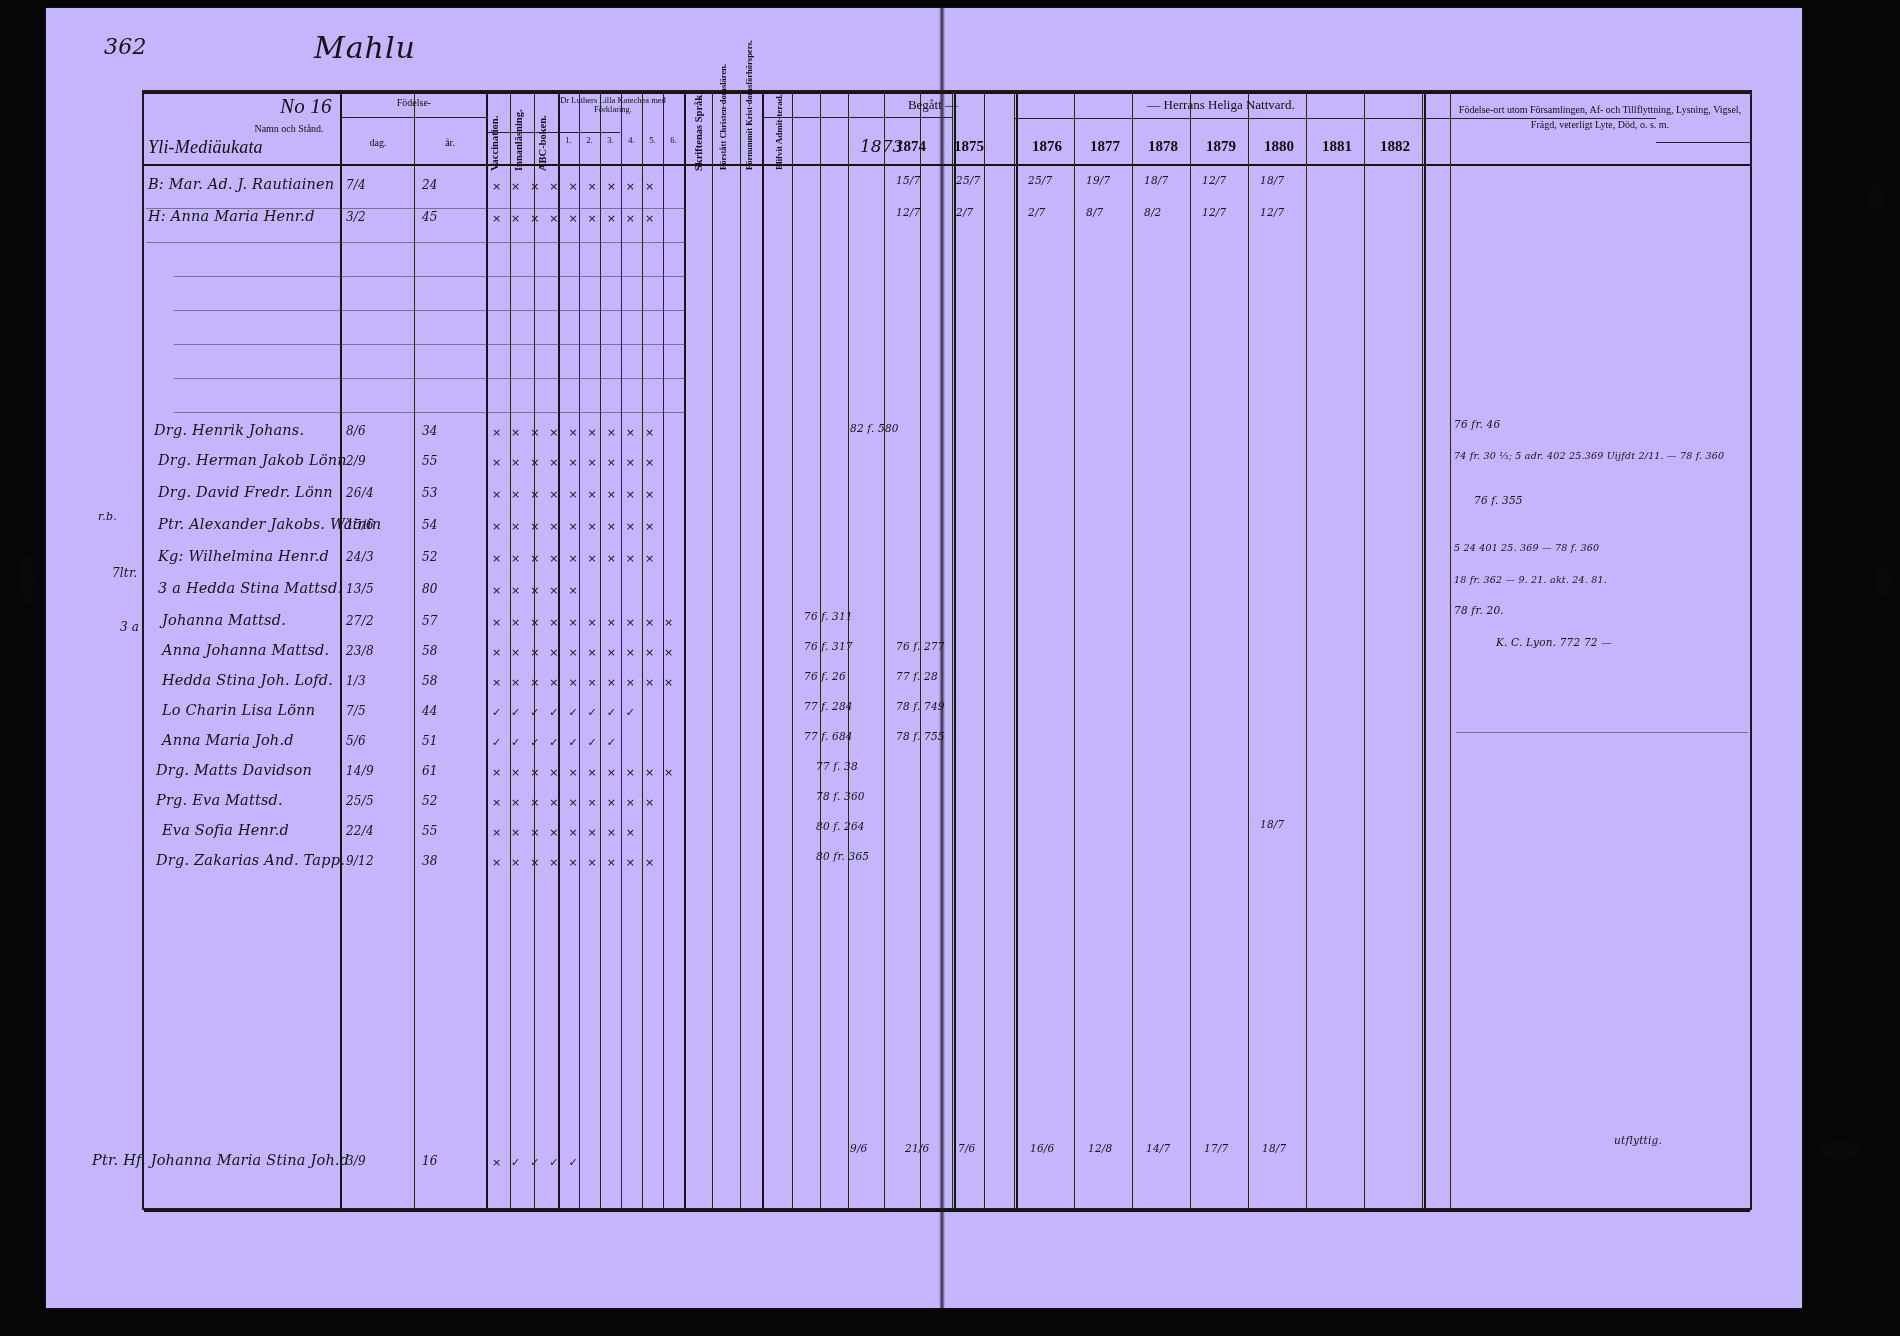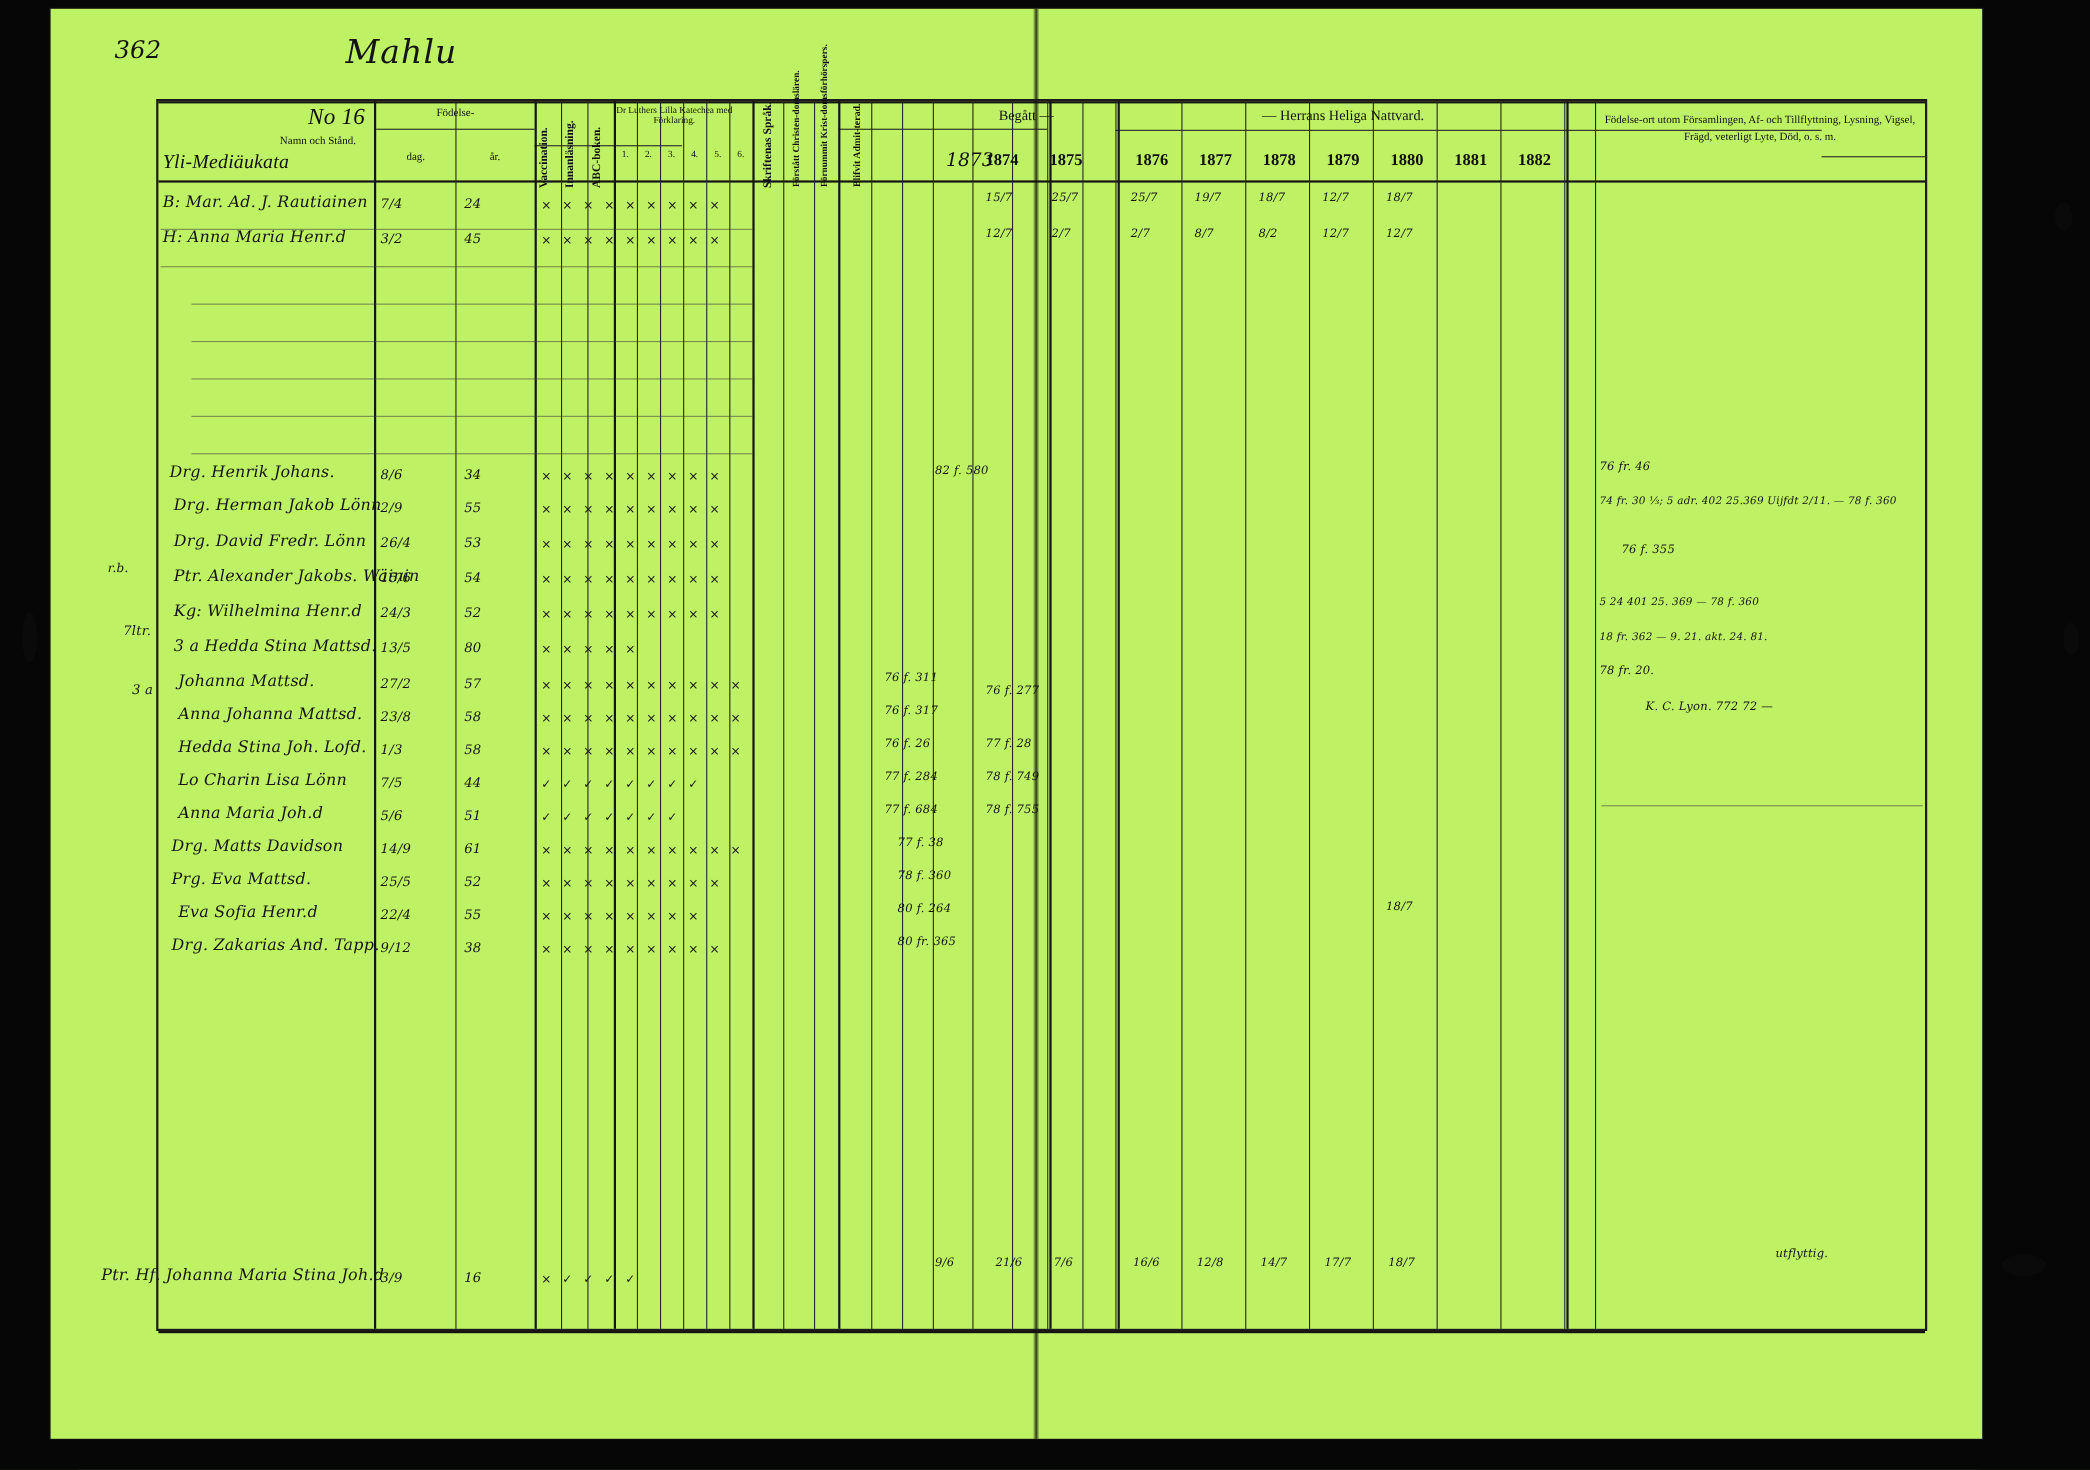--- a/index.html
+++ b/index.html
@@ -21,21 +21,21 @@
     height: 1336px;
     background: #0d0d0d;
   }
 
   #paper {
     position: absolute;
     left: 46px;
     top: 8px;
     width: 1756px;
     height: 1300px;
-    background: #bef264;
+    background: #c4b5fd;
     box-shadow: 0 0 0 1px #111;
   }
 
   
   .blotch {
     position: absolute;
     background: #060606;
     border-radius: 40% 60% 55% 45% / 50% 45% 55% 50%;
     opacity: .95;
     pointer-events: none;
@@ -373,21 +373,21 @@
       <div class="hrow hand hxs" style="left:1310px;top:512px;">78 fr. 20.</div>
 
       <div class="hrow hand hname" style="left:18px;top:550px;">
         <span></span>
         <span>Anna Johanna Mattsd.</span>
       </div>
       <div class="hrow hand hsm" style="left:202px;top:552px;">23/8</div>
       <div class="hrow hand hsm" style="left:278px;top:552px;">58</div>
       <div class="hrow marks" style="left:348px;top:554px;">× × × × × × × × × ×</div>
       <div class="hrow hand hxs" style="left:660px;top:548px;">76 f. 317</div>
-      <div class="hrow hand hxs" style="left:752px;top:530px;">76 f. 277</div>
+      <div class="hrow hand hxs" style="left:752px;top:548px;">76 f. 277</div>
       <div class="hrow hand hxs" style="left:1352px;top:544px;">K. C. Lyon. 772 72 —</div>
 
       <div class="hrow hand hname" style="left:18px;top:580px;">
         <span></span>
         <span>Hedda Stina Joh. Lofd.</span>
       </div>
       <div class="hrow hand hsm" style="left:202px;top:582px;">1/3</div>
       <div class="hrow hand hsm" style="left:278px;top:582px;">58</div>
       <div class="hrow marks" style="left:348px;top:584px;">× × × × × × × × × ×</div>
       <div class="hrow hand hxs" style="left:660px;top:578px;">76 f. 26</div>

